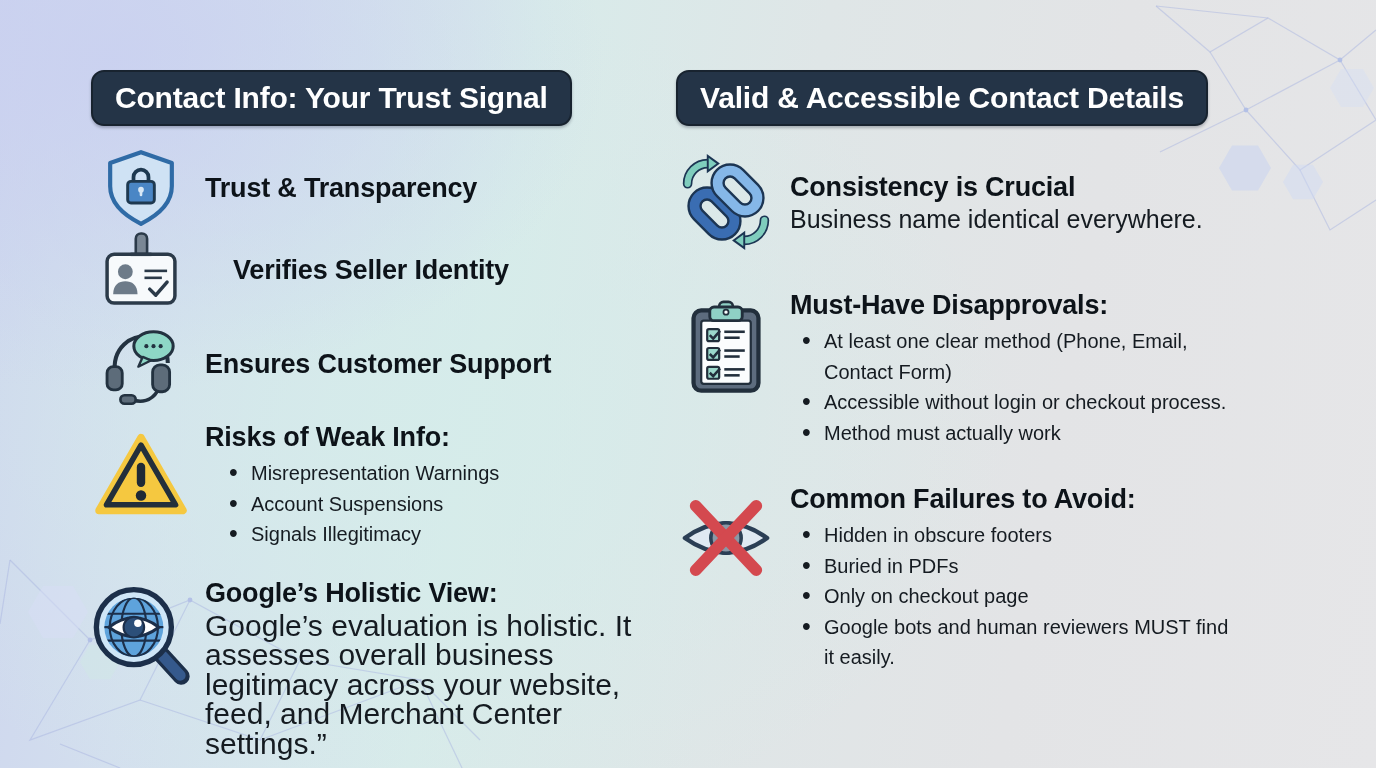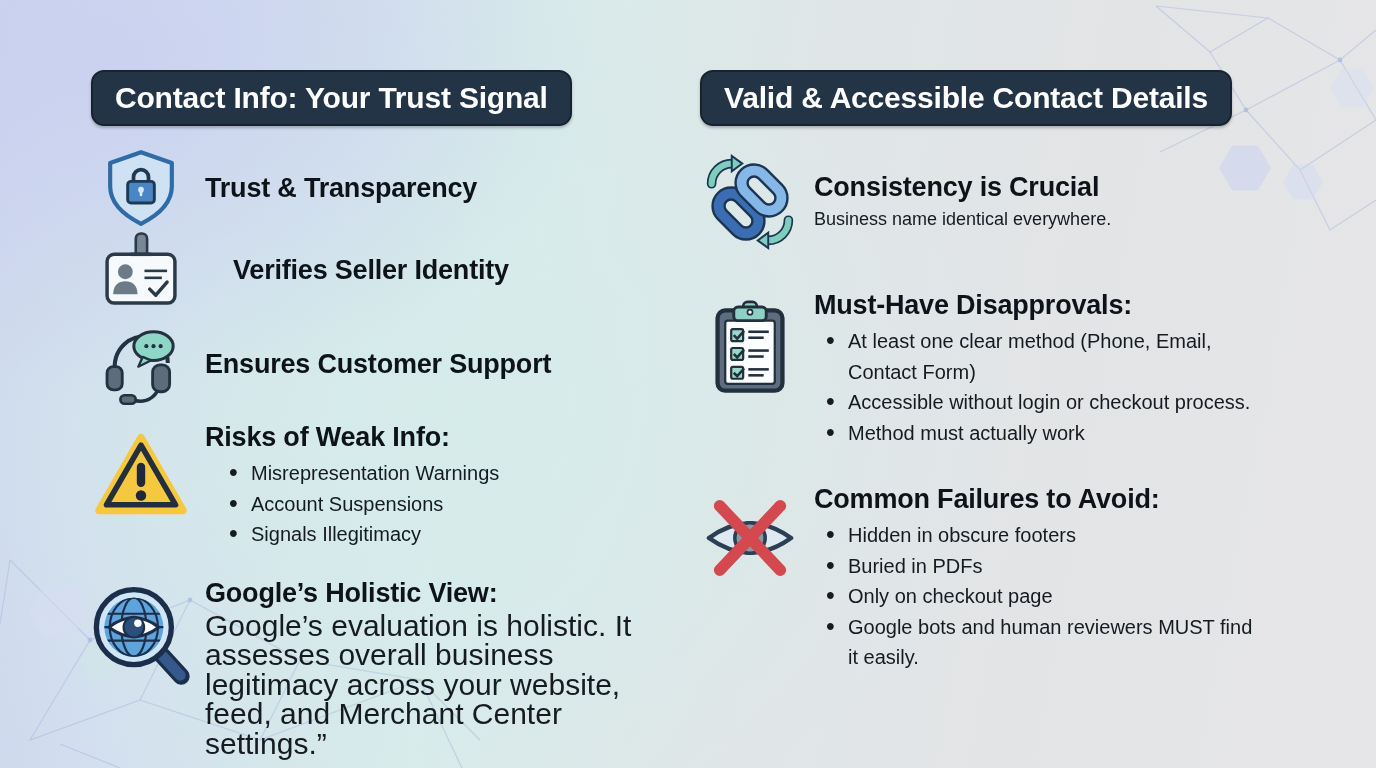--- a/index.html
+++ b/index.html
@@ -8,40 +8,40 @@
     font-family:"Liberation Sans", sans-serif; color:#10161c;
     background:
       radial-gradient(ellipse 900px 600px at 8% 8%, rgba(202,209,240,.9) 0%, rgba(202,209,240,0) 55%),
       radial-gradient(ellipse 1000px 700px at 30% 55%, rgba(213,236,234,.85) 0%, rgba(213,236,234,0) 60%),
       linear-gradient(100deg,#ccd3ee 0%, #d3dfee 16%, #d8ebea 36%, #dfe6e7 55%, #e3e4e6 75%, #e6e6e8 100%);
   }
   .mesh { position:absolute; inset:0; pointer-events:none; }
 
   .col { position:absolute; top:70px; }
   .col-left  { left:91px;  width:592px; }
-  .col-right { left:700px; width:640px; }
+  .col-right { left:676px; width:640px; }
 
   .header-pill {
     display:inline-block; background:#243447; color:#ffffff;
     font-size:30px; font-weight:bold; letter-spacing:-0.2px;
     line-height:52px; padding:0 22px; border:2px solid #18232f;
     border-radius:13px; box-shadow:0 2px 3px rgba(20,30,45,.28);
     white-space:nowrap;
   }
   .col-left  .header-pill { margin-bottom:22px; }
   .col-right .header-pill { margin-bottom:26px; }
 
   .row { display:flex; }
   .row.center { align-items:center; }
   .icon-box { width:100px; flex:0 0 100px; display:flex; justify-content:center; align-items:center; }
   .row.top .icon-box { align-items:flex-start; }
   .content { flex:1 1 auto; padding-left:14px; }
 
   .item-title { font-size:27px; font-weight:bold; letter-spacing:-0.2px; line-height:34px; color:#0d1319; }
-  .item-sub   { font-size:18px; line-height:31px; color:#151b21; }
+  .item-sub   { font-size:25px; line-height:31px; color:#151b21; }
 
   .r1 { min-height:76px; margin-bottom:2px; }
   .r2 { min-height:76px; margin-bottom:12px;gap:28px; }
   .r3 { min-height:78px; margin-bottom:14px; }
   .r4 .icon-box { padding-top:12px; }
   .r5 { margin-top:26px; }
   .r5 .icon-box { padding-top:6px; }
 
   .rr1 { min-height:100px; margin-bottom:36px; }
   .rr2 { margin-bottom:34px; }

